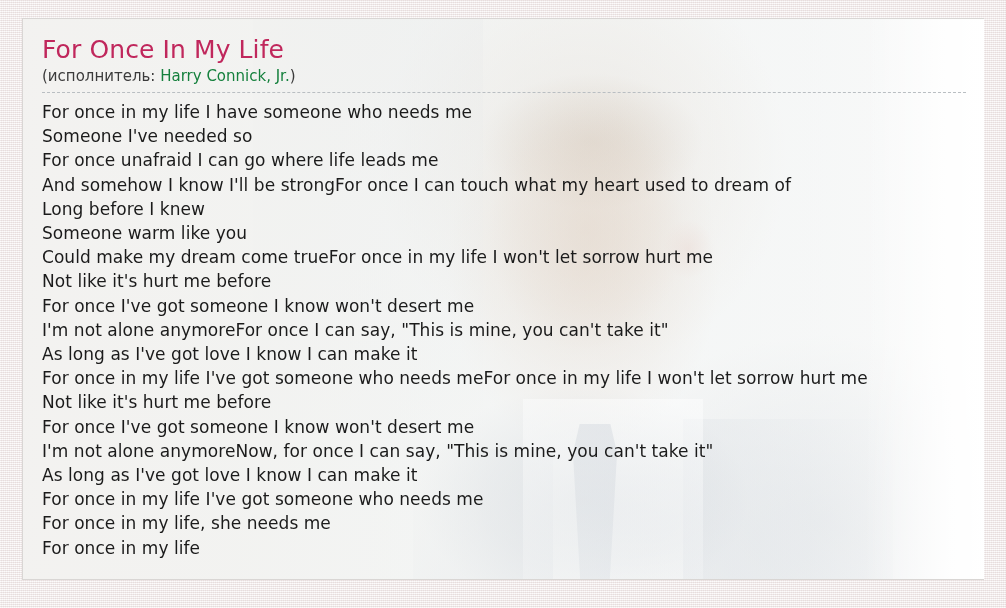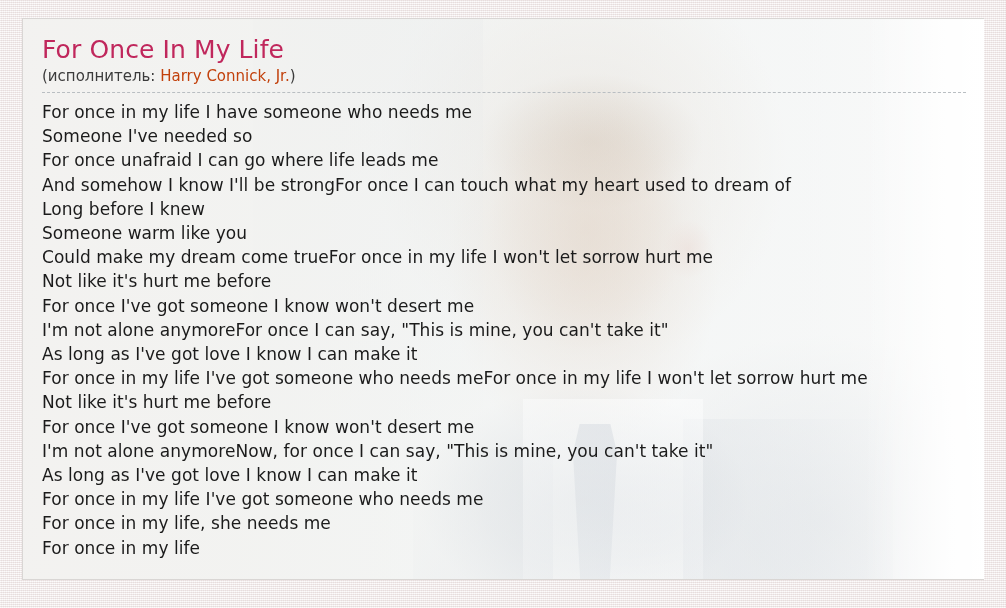--- a/index.html
+++ b/index.html
@@ -135,21 +135,21 @@
     white-space: nowrap;
   }
   .artist-line {
     font-size: 15px;
     color: #3b3b3b;
     line-height: 20px;
     margin-top: 1px;
     white-space: nowrap;
   }
   .artist-link {
-    color: #c2410c;
+    color: #15803d;
     text-decoration: none;
   }
   .header-rule {
     position: absolute;
     left: 19px;
     top: 73px;
     width: 924px;
     height: 0;
     border-top: 1px dashed #b9bec2;
     z-index: 5;

